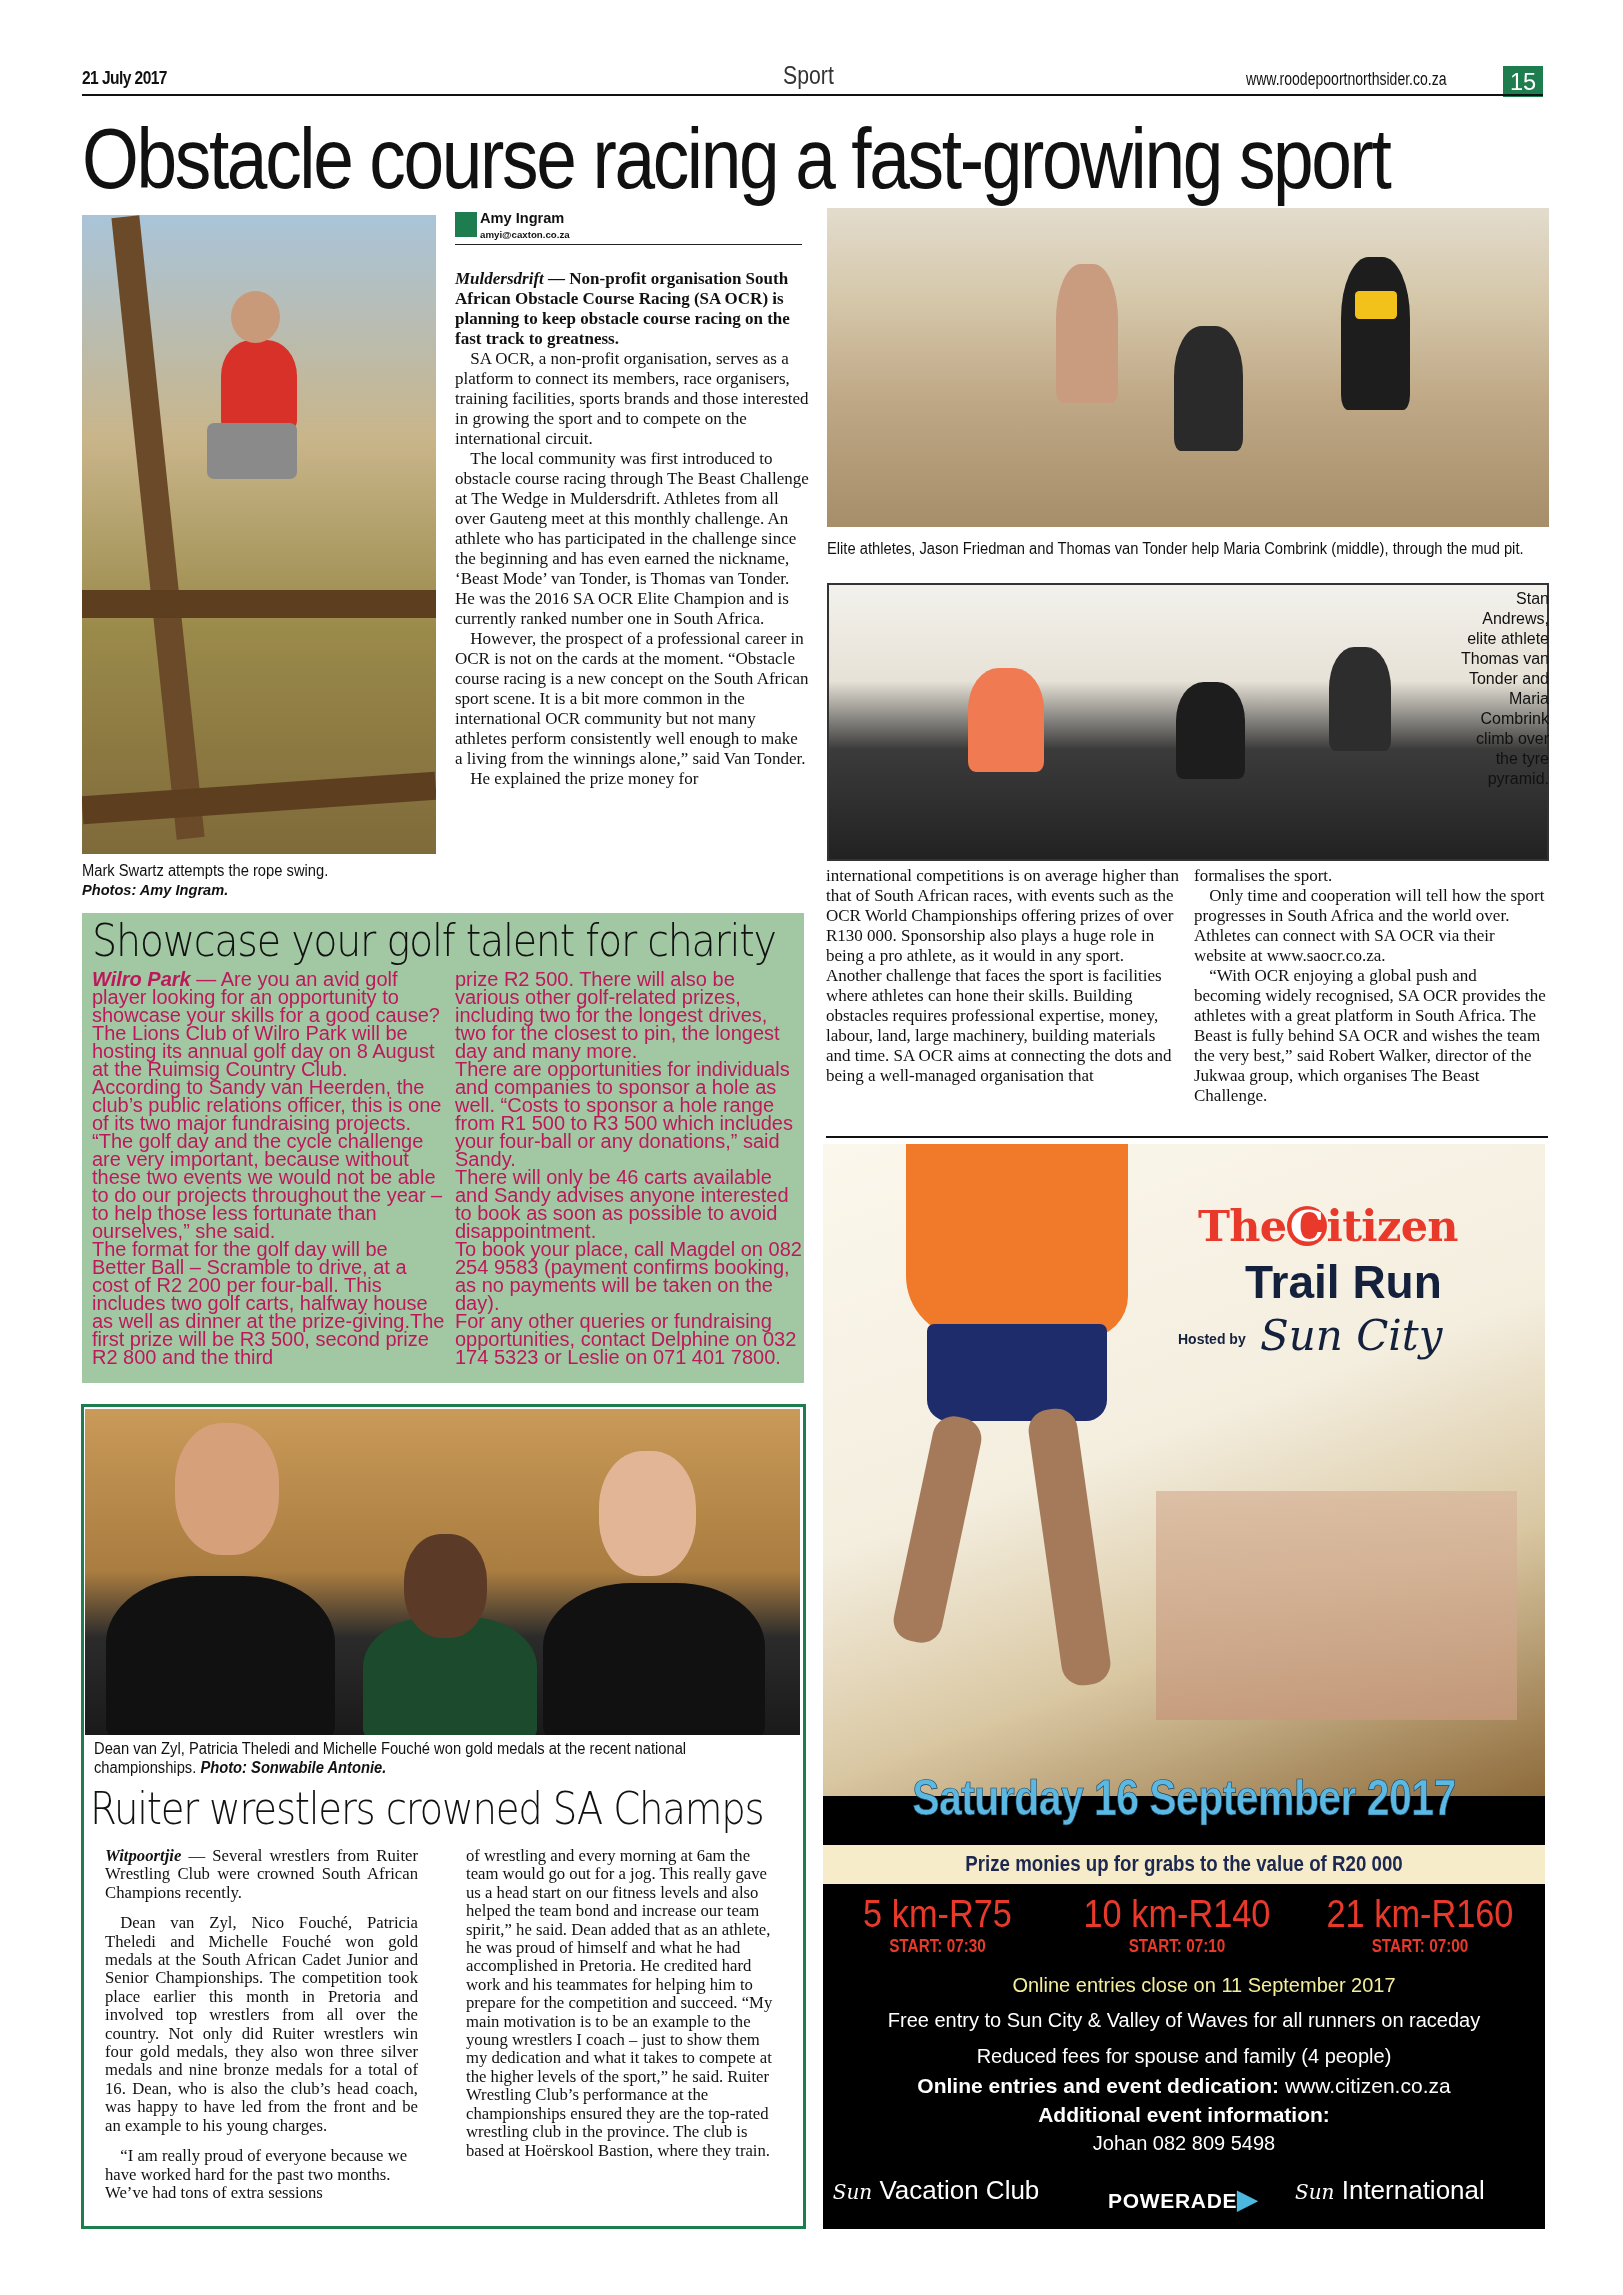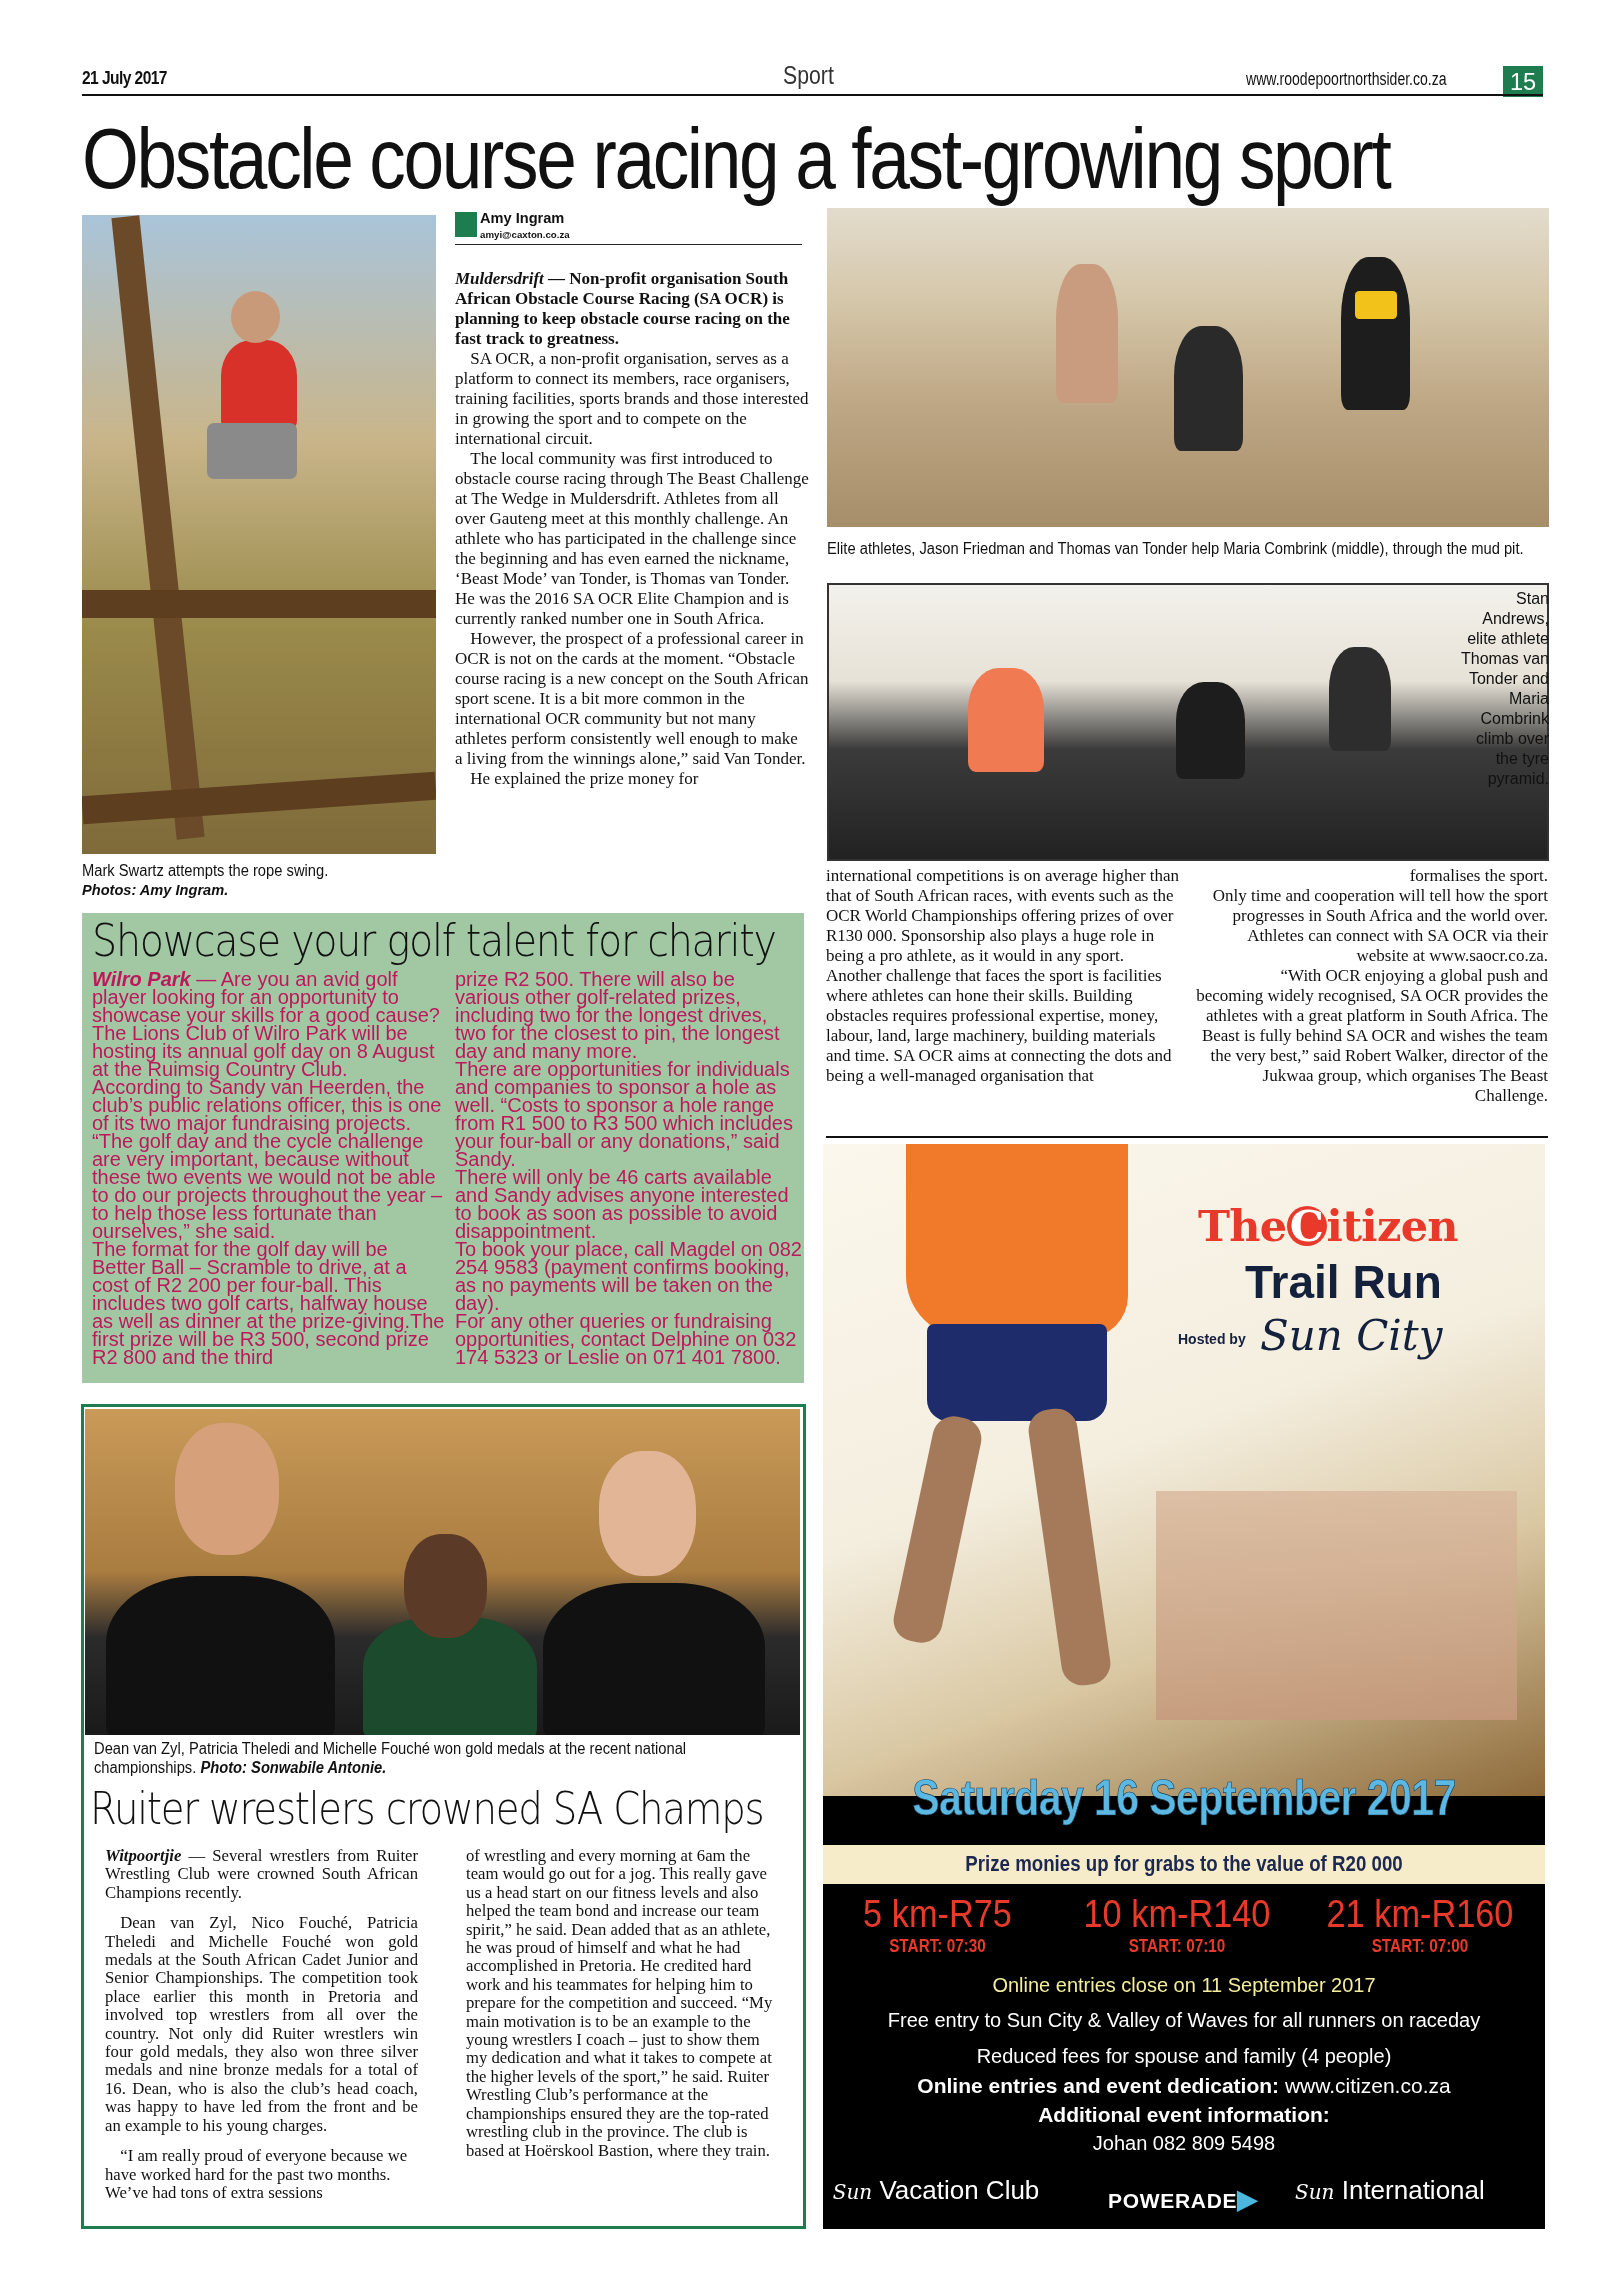--- a/index.html
+++ b/index.html
@@ -37,21 +37,21 @@
   #byline-box { left:455px; top:212px; width:21.5px; height:25px; background:#1e7d4e; }
   #byline-name { left:480px; top:210px; font-size:14.6px; font-weight:bold; }
   #byline-email { left:480px; top:229px; font-size:9.7px; font-weight:bold; }
   #byline-rule { left:455px; top:244px; width:347px; height:1.4px; background:#222; }
 
   .body-text { font-size:17px; line-height:20px; text-align:left; }
   .body-text p { margin:0; text-indent:15.3px; }
   .body-text p.noindent { text-indent:0; }
   #ocr-col1 { left:455px; top:269px; width:354px; }
   #ocr-col2 { left:826px; top:866px; width:354px; }
-  #ocr-col3 { left:1194px; top:866px; width:354px;text-align:right; }
+  #ocr-col3 { left:1194px; top:866px; width:354px; }
   #ocr-rule { left:826px; top:1136px; width:722px; height:2.1px; background:#111; }
 
   
   #golf-box { left:82px; top:913px; width:722px; height:470px; background:#a2c7a3; }
   #golf-title { left:92px; top:915px; font-family:"DejaVu Sans", sans-serif; font-size:44px; font-weight:200; letter-spacing:-1.4px; color:#111; white-space:nowrap; transform:scaleX(0.9); transform-origin:left; }
   .golf-text { font-family:"Liberation Sans", sans-serif; font-size:20px; line-height:18px; color:#be185d; }
   #golf-col1 { left:92px; top:970px; width:354px; }
   #golf-col2 { left:455px; top:970px; width:347px; }
 
   
@@ -80,21 +80,21 @@
   #ad-date { left:21px; top:625px; width:680px; font-family:"Liberation Sans",sans-serif; font-weight:bold; font-size:50px; color:#5bb8e2; text-align:center; letter-spacing:-0.7px; transform:scaleX(0.82); transform-origin:center; white-space:nowrap; -webkit-text-stroke:0.7px #1c3e55; }
   #ad-prize-band { left:0; top:701px; width:722px; height:39px; background:#f6ecc9; }
   #ad-prize { left:0; top:707px; width:722px; text-align:center; font-family:"Liberation Sans",sans-serif; font-weight:bold; font-size:22px; color:#1c2850; transform:scaleX(0.85); }
   .ad-race { font-family:"Liberation Sans",sans-serif; color:#e8392a; text-align:center; }
   .ad-race .dist { font-size:39px; white-space:nowrap; transform:scaleX(0.88); }
   .ad-race .start { font-size:18px; font-weight:bold; transform:scaleX(0.85); }
   #ad-race-0 { left:0; top:748px; width:229px; }
   #ad-race-1 { left:229px; top:748px; width:250px; }
   #ad-race-2 { left:479px; top:748px; width:236px; }
   .ad-line { left:0; width:722px; text-align:center; font-family:"Liberation Sans",sans-serif; color:#fff; white-space:nowrap; }
-  #ad-close { top:830px; font-size:20px; color:#f4ee9a; }
+  #ad-close { top:830px; font-size:20px; color:#f4ee9a;padding-left:20px; }
   #ad-free { top:865px; font-size:20px; }
   #ad-reduced { top:901px; font-size:20px; }
   #ad-online { top:930px; font-size:21px; font-weight:bold; }
   #ad-online .url { font-weight:normal; }
   #ad-additional { top:959px; font-size:21px; font-weight:bold; }
   #ad-johan { top:988px; font-size:20px; }
   .ad-logo { top:1031px; font-family:"Liberation Sans",sans-serif; color:#fff; font-size:26px; white-space:nowrap; }
   .ad-logo .sun { font-family:"DejaVu Serif",serif; font-style:italic; font-size:20px; }
   #ad-logo-svc { left:9.7px; }
   #ad-logo-powerade { left:285px; top:1040px; font-weight:bold; font-size:21px; letter-spacing:0.7px; }

